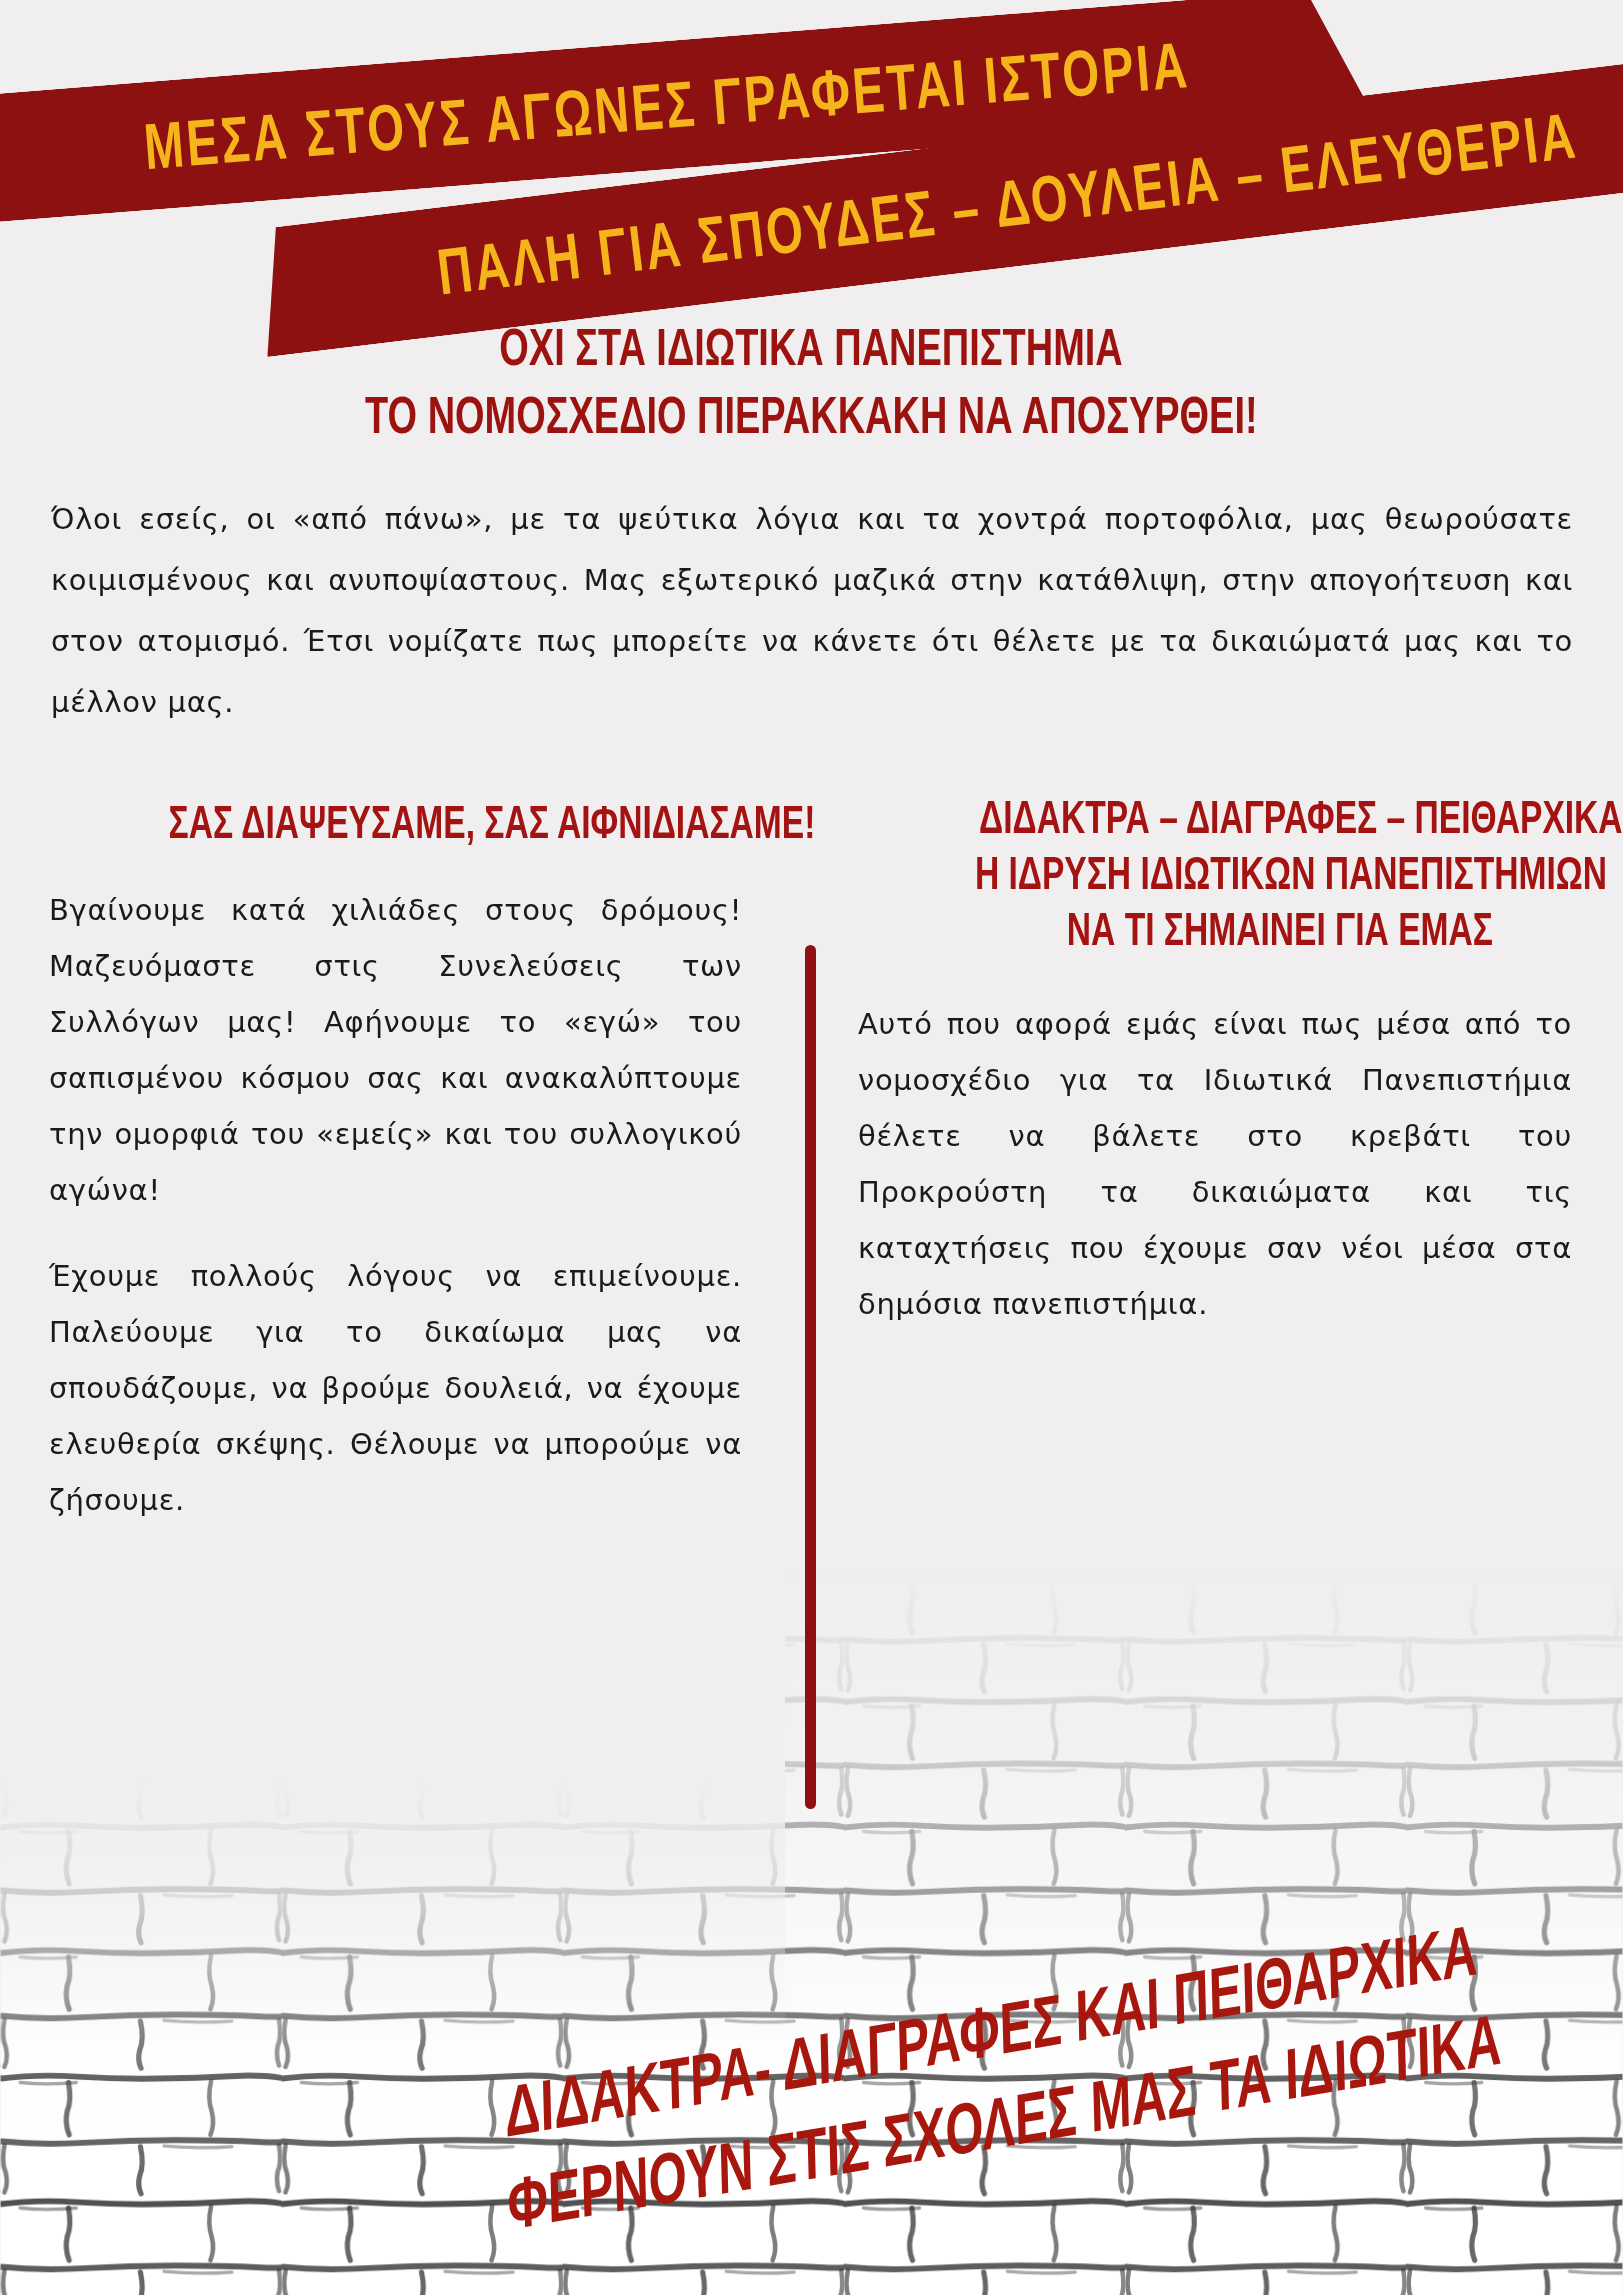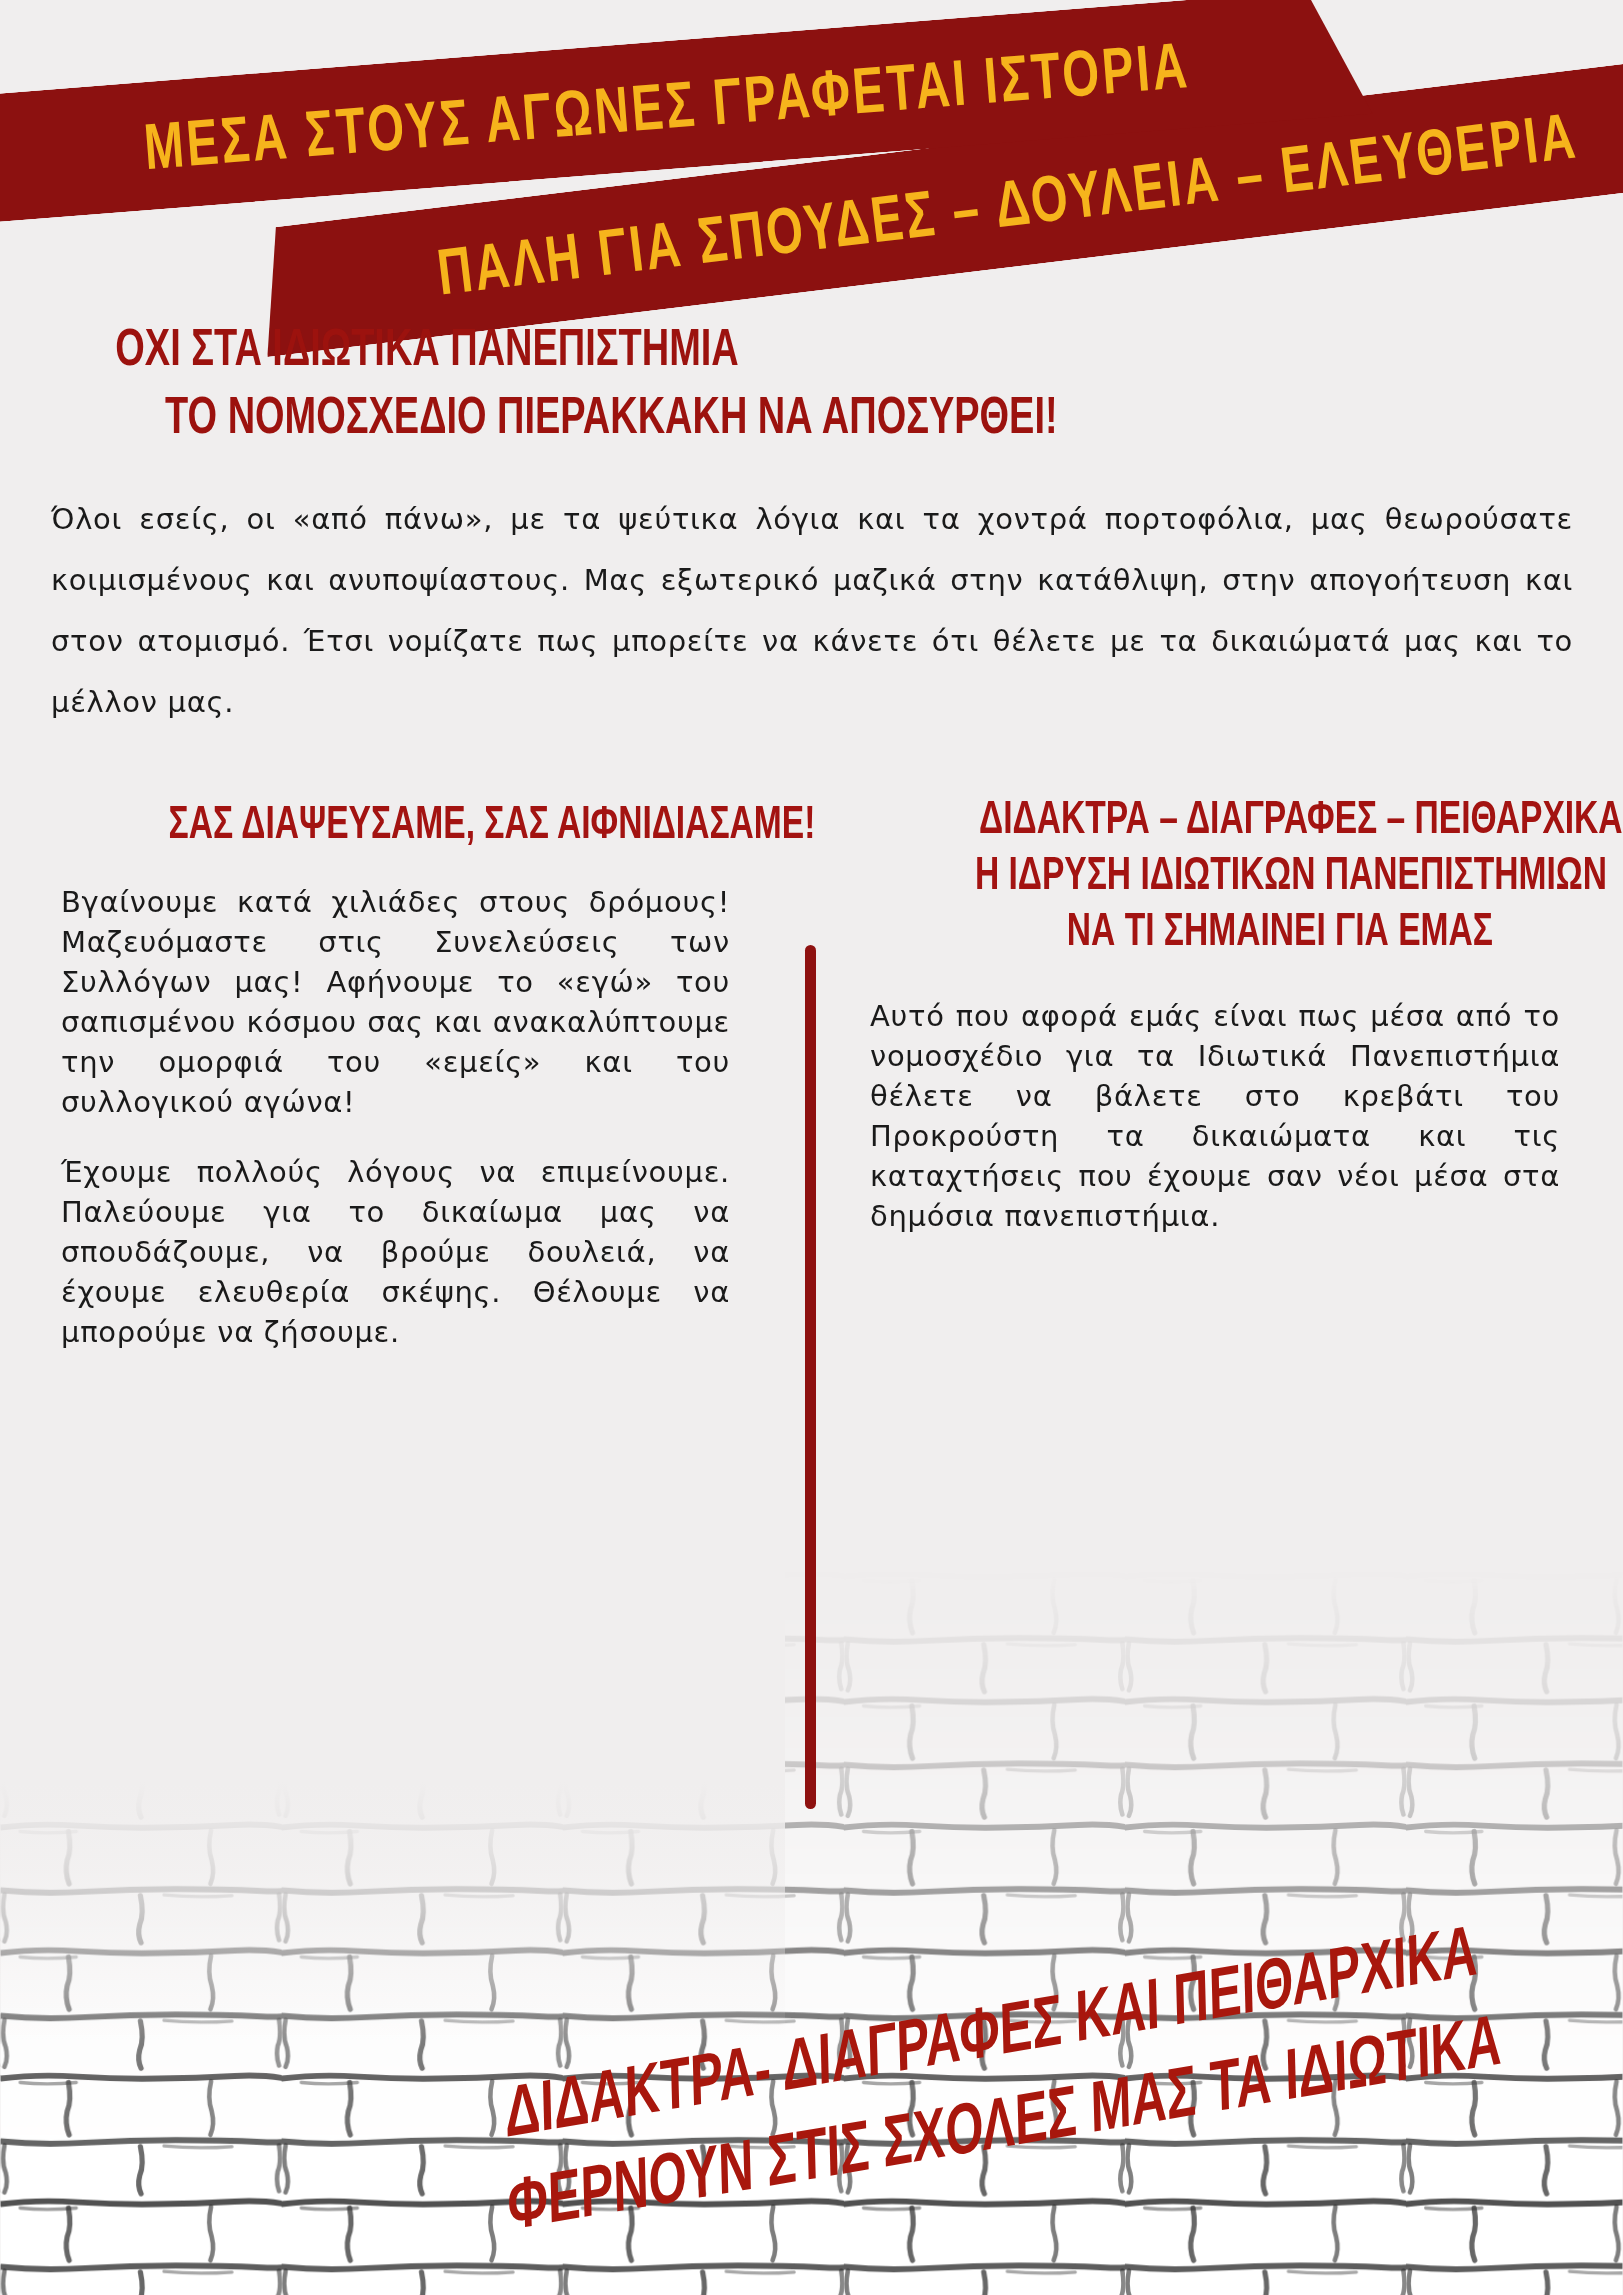--- a/index.html
+++ b/index.html
@@ -48,41 +48,41 @@
     font-size: 65px;
     letter-spacing: 3.9px;
     color: var(--ribbon_yellow, #f6b41c);
     display: inline-block; white-space: nowrap;
     transform: scaleX(0.73);
   }
 
   
   #headline {
     position: absolute; left: 0; top: 313px; width: 1623px;
-    text-align: left; z-index: 5;
+    text-align: center; z-index: 5;
     color: var(--title_red, #9c120e);
     font-family: "Liberation Sans", sans-serif;
     font-weight: bold; font-size: 52px; line-height: 68px;
   }
   .cond { display: inline-block; transform: scaleX(0.73); transform-origin: 50% 50%; white-space: nowrap; }
 
   
   #intro {
     position: absolute; left: 51px; top: 489px; width: 1522px; z-index: 5;
     font-size: 29px; line-height: 61px; letter-spacing: 0.7px;
     text-align: justify; color: var(--body_text, #1a1a1a);
     margin: 0;
   }
   .col { position: absolute; z-index: 5; }
   #left-col  { left: 49px;   top: 775px; width: 693px; }
   #right-col { left: 858px; top: 780px; width: 714px; }
   .col p {
-    font-size: 29px; line-height: 40px; letter-spacing: 0.7px;
+    font-size: 29px; line-height: 56px; letter-spacing: 0.7px;
     text-align: justify; color: var(--body_text, #1a1a1a);
-    margin: 12px;
+    margin: 0;
   }
   .h-red {
     font-family: "Liberation Sans", sans-serif;
     font-weight: bold; font-size: 46px; line-height: 59px;
     color: var(--heading_red, #a31311);
     text-align: right; margin: 0;
   }
   #left-h1 { padding-top: 18.3px; }
   #left-p1 { margin-top: 30px; }
   #left-p2 { margin-top: 39px; }

